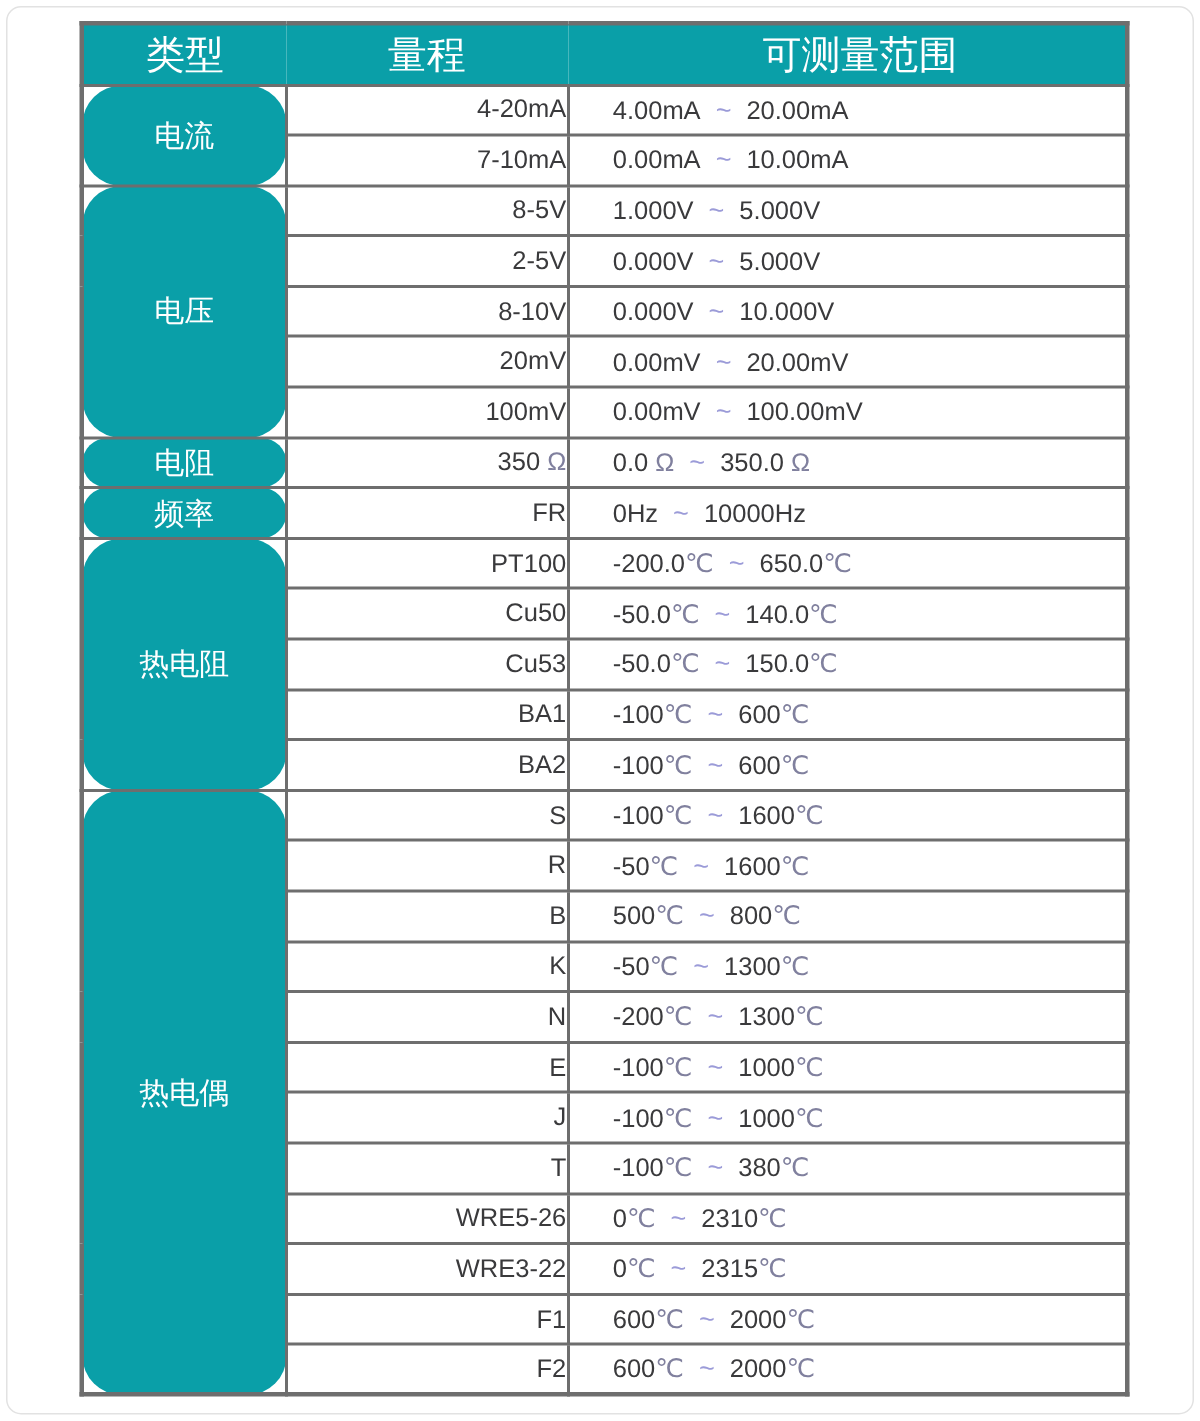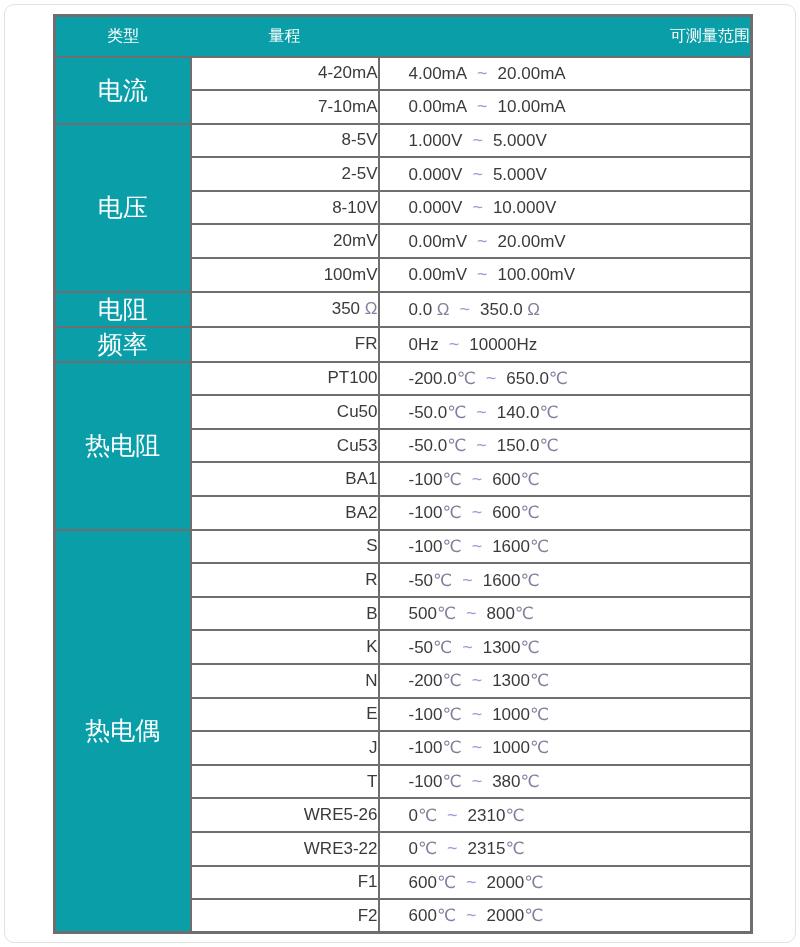--- a/index.html
+++ b/index.html
@@ -26,29 +26,29 @@
     border-collapse:collapse;table-layout:fixed;
     border:3px solid var(--border);
   }
   col.c1{width:136px;}
   col.c2{width:188px;}
   col.c3{width:373px;}
   th,td{border:2px solid var(--border);padding:0;vertical-align:middle;}
   thead tr{height:41px;}
   thead th{
     background:var(--accent);color:#ffffff;
-    font-size:16px;font-weight:400;
+    font-size:26px;font-weight:400;
     border-left:none;border-right:none;
   }
   thead th.h-type,thead th.h-range{text-align:center;}
-  thead th.h-measure{text-align:right;padding-left:18px;}
+  thead th.h-measure{text-align:center;padding-left:18px;}
   tbody tr{height:33.6px;}
   td.type-cell{
     background:var(--accent);color:#ffffff;
-    font-size:25px;font-weight:400;text-align:center;
+    font-size:20px;font-weight:400;text-align:center;border-radius:26px;
   }
   td.range-cell{
     background:#ffffff;color:var(--text);
     font-size:17px;text-align:right;
   }
   td.measure-cell{
     background:#ffffff;color:var(--text);
     font-size:17px;text-align:left;padding-left:29px;
     white-space:nowrap;
   }

